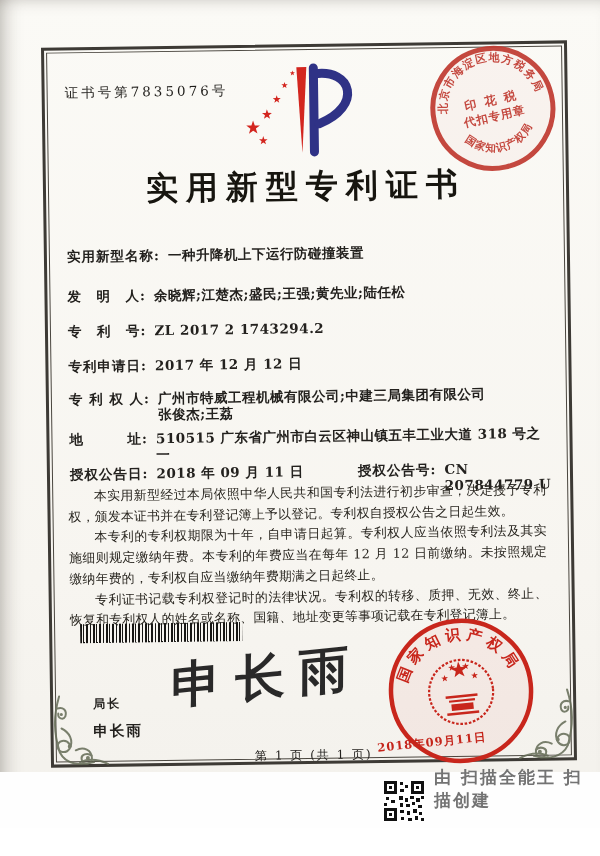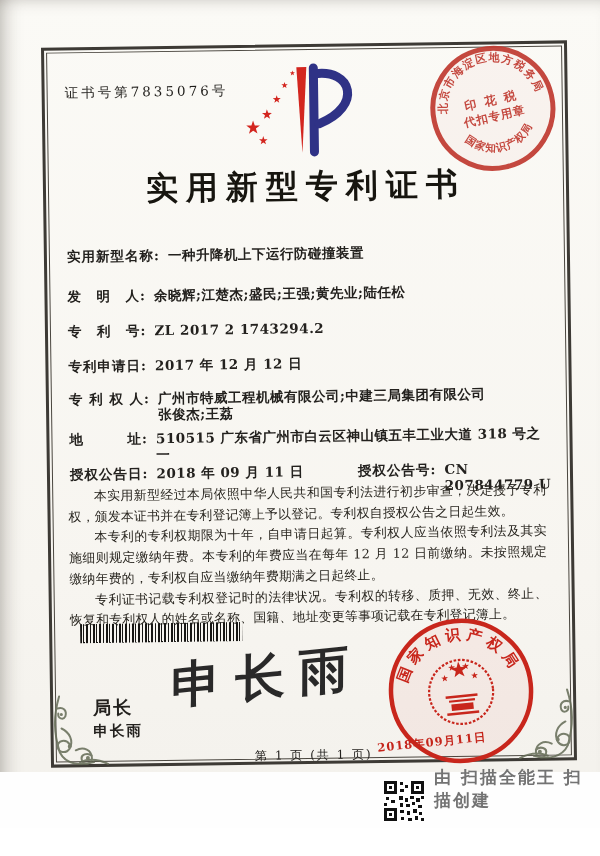--- a/index.html
+++ b/index.html
@@ -30,21 +30,21 @@
   .paras{position:absolute;left:18px;top:436px;width:478px;font-size:12.8px;
     line-height:1.62;letter-spacing:.3px;color:#28251f;text-align:justify;}
   .paras p{margin:0;text-indent:2em;}
   .barcode{position:absolute;left:28px;top:574px;width:162px;height:19px;
     background:repeating-linear-gradient(90deg,#161513 0 1.5px,transparent 1.5px 3px,
       #161513 3px 4.2px,transparent 4.2px 5.5px,#161513 5.5px 8px,transparent 8px 9.5px,
       #161513 9.5px 10.5px,transparent 10.5px 13px);}
   .seal{position:absolute;left:333px;top:571px;width:150px;height:150px;transform:rotate(-5deg);}
   .seal-date{position:absolute;left:-14px;top:116px;width:140px;font-size:11.5px;
     letter-spacing:1px;color:#c5251b;font-weight:bold;white-space:nowrap;}
-  .sign-title{position:absolute;left:40px;top:646px;font-size:18px;font-weight:bold;letter-spacing:2px;}
+  .sign-title{position:absolute;left:40px;top:646px;font-size:12px;font-weight:bold;letter-spacing:2px;}
   .sign-name{position:absolute;left:40px;top:672px;font-size:14.5px;font-weight:bold;letter-spacing:2px;}
   .sign-script{position:absolute;left:118px;top:596px;font-size:50px;color:#141414;
     letter-spacing:14px;transform:rotate(-5deg) skewX(-6deg);font-weight:bold;white-space:nowrap;opacity:.9;}
   .page-foot{position:absolute;left:0;top:700px;width:100%;text-align:center;font-size:12px;letter-spacing:2px;}
   .ornament{position:absolute;width:84px;height:80px;opacity:.85;}
   .orn-bl{left:-8px;top:638px;}
   .orn-br{left:444px;top:638px;transform:scaleX(-1);}
   .scan-footer{position:absolute;left:0;bottom:0;width:600px;height:56px;background:#fefefe;}
   .qr{position:absolute;left:383px;bottom:6px;width:42px;height:42px;}
   .scan-text{position:absolute;left:434px;bottom:16px;font-size:17px;font-weight:bold;

